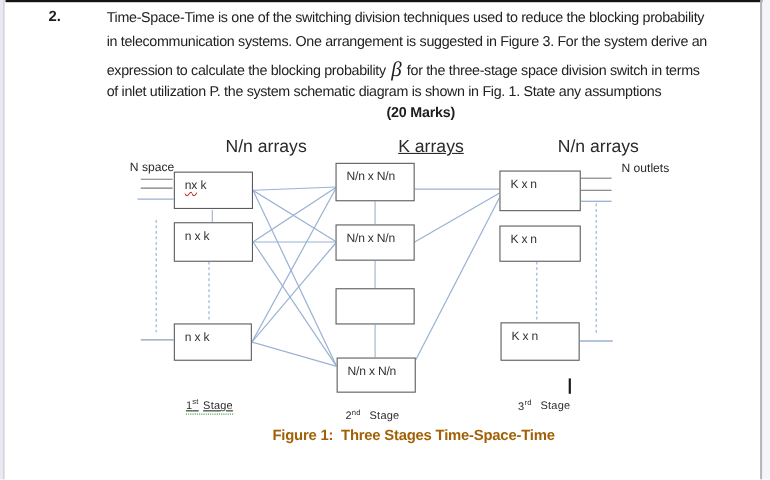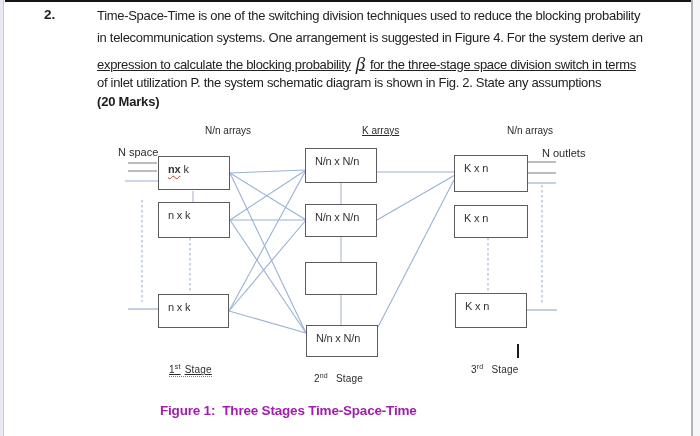--- a/index.html
+++ b/index.html
@@ -10,59 +10,59 @@
 
   
   .edge-left  { position: absolute; left: 0; top: 0; width: 4px; height: 436px; background: #e9e9f1; border-right: 1px solid #c9c9d4; }
   .edge-right-line { position: absolute; left: 691px; top: 0; width: 2px; height: 436px; background: #b3b3bc; }
   .edge-right-strip { position: absolute; left: 693px; top: 0; width: 7px; height: 436px; background: #f6f6f9; }
   .rule-top { position: absolute; left: 5px; top: 0; width: 695px; height: 2px; background: #141414; }
 
   
   .qnum { position: absolute; left: 44px; top: 7px; font-size: 13.5px; font-weight: bold; }
   .qline { position: absolute; left: 97px; white-space: nowrap; font-size: 13px; letter-spacing: -0.3px; color: #222; }
-  .l1 { top: 8px; } .l2 { top: 30px; } .l3 { top: 52px; text-decoration: underline; } .l4 { top: 75px; }
+  .l1 { top: 8px; } .l2 { top: 30px; } .l3 { top: 52px; } .l4 { top: 75px; }
   .beta { font-family: "Liberation Serif", serif; font-style: italic; font-size: 19px; margin: 0 5px; position: relative; top: 1px; }
-  .marks { position: absolute; left: 97px; top: 94px; width: 571px; text-align: left; font-size: 13px; font-weight: bold; letter-spacing: -0.2px; }
+  .marks { position: absolute; left: 97px; top: 94px; width: 571px; text-align: center; font-size: 13px; font-weight: bold; letter-spacing: -0.2px; }
 
   
   .diagram-svg { position: absolute; left: 0; top: 0; width: 700px; height: 436px; }
-  .col-header { position: absolute; font-size: 10px; color: #2a2a2a; }
+  .col-header { position: absolute; font-size: 16px; color: #2a2a2a; }
   .side-label { position: absolute; font-size: 11px; color: #2a2a2a; }
 
   .sbox { position: absolute; background: #fff; border: 1.6px solid #5c5c5c; font-size: 11px; color: #333;
           padding: 6px 0 0 9px; letter-spacing: -0.2px; }
-  .wavy-red { text-decoration: underline wavy #c23b2e; text-decoration-thickness: 1px; text-underline-offset: 2px; font-weight: bold; }
+  .wavy-red { text-decoration: underline wavy #c23b2e; text-decoration-thickness: 1px; text-underline-offset: 2px; }
   .lbl-k { margin-left: 3px; }
 
   .stage-label { position: absolute; font-size: 10px; color: #2c2c2c; letter-spacing: 0.2px; white-space: nowrap; }
   .stage-label sup, .sup { font-size: 7px; vertical-align: super; }
   .stage-word { margin-left: 4px; }
   .u-green { text-decoration: underline; border-bottom: 1.5px dotted #4ba04b; padding-bottom: 1px; }
 
   .cursor-bar { position: absolute; left: 517px; top: 344px; width: 2px; height: 14px; background: #1b1b1b; }
 
-  .caption { position: absolute; left: 160px; top: 403px; width: 432px; text-align: left;
-             font-size: 13.5px; font-weight: bold; letter-spacing: -0.2px; white-space: pre; color: #a21caf; }
+  .caption { position: absolute; left: 160px; top: 388px; width: 432px; text-align: center;
+             font-size: 13.5px; font-weight: bold; letter-spacing: -0.2px; white-space: pre; color: #a16207; }
 </style>
 </head>
 <body>
 
 <div class="page">
 
   <div class="edge-left"></div>
   <div class="rule-top"></div>
   <div class="edge-right-line"></div>
   <div class="edge-right-strip"></div>
 
   <div class="qnum">2.</div>
   <div class="qline l1">Time-Space-Time is one of the switching division techniques used to reduce the blocking probability</div>
-  <div class="qline l2">in telecommunication systems. One arrangement is suggested in Figure 4. For the system derive an</div>
+  <div class="qline l2">in telecommunication systems. One arrangement is suggested in Figure 3. For the system derive an</div>
   <div class="qline l3"><span>expression to calculate the blocking probability</span><span class="beta">β</span><span>for the three-stage space division switch in terms</span></div>
-  <div class="qline l4">of inlet utilization P. the system schematic diagram is shown in Fig. 2. State any assumptions</div>
+  <div class="qline l4">of inlet utilization P. the system schematic diagram is shown in Fig. 1. State any assumptions</div>
   <div class="marks">(20 Marks)</div>
 
   <svg class="diagram-svg" viewBox="0 0 700 436" xmlns="http://www.w3.org/2000/svg">
 
     <g stroke="#7a7a7a" stroke-width="1">
       <line x1="128" y1="163" x2="157" y2="163"></line>
       <line x1="128" y1="171" x2="157" y2="171"></line>
       <line x1="125" y1="181" x2="158" y2="181" stroke="#9ab1d4" stroke-width="1.2"></line>
       <line x1="128" y1="309" x2="158" y2="309" stroke="#8aa0bd"></line>
     </g>
@@ -105,21 +105,21 @@
       <line x1="488" y1="238" x2="488" y2="292"></line>
       <line x1="542" y1="185" x2="542" y2="303"></line>
     </g>
   </svg>
 
   <div class="col-header" style="left:205px; top:125px;">N/n arrays</div>
   <div class="col-header" style="left:362px; top:125px;text-decoration:underline;">K arrays</div>
   <div class="col-header" style="left:507px; top:125px;">N/n arrays</div>
 
   <div class="side-label" style="left:118px; top:146px;">N space</div>
-  <div class="side-label" style="left:522px; top:147px;padding-left:20px;">N outlets</div>
+  <div class="side-label" style="left:545px; top:147px;padding-left:20px;">N outlets</div>
 
   <div class="sbox" style="left:158px; top:156px; width:72px; height:34px;"><span class="wavy-red">nx</span><span class="lbl-k">k</span></div>
   <div class="sbox" style="left:158px; top:202px; width:72px; height:36px;">n x k</div>
   <div class="sbox" style="left:158px; top:294px; width:71px; height:34px;">n x k</div>
 
   <div class="sbox" style="left:305px; top:148px; width:72px; height:35px;">N/n x N/n</div>
   <div class="sbox" style="left:305px; top:204px; width:72px; height:33px;">N/n x N/n</div>
   <div class="sbox" style="left:305px; top:262px; width:72px; height:33px;"></div>
   <div class="sbox" style="left:306px; top:325px; width:72px; height:32px;">N/n x N/n</div>
 

